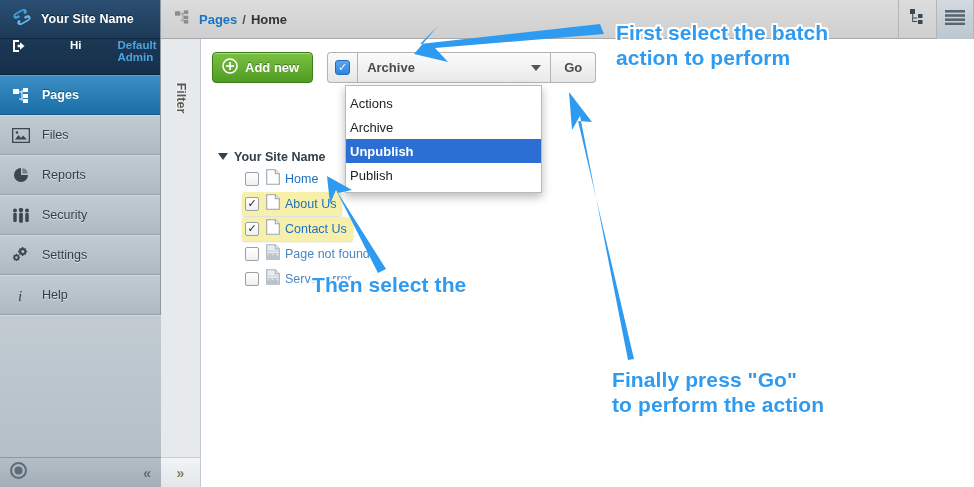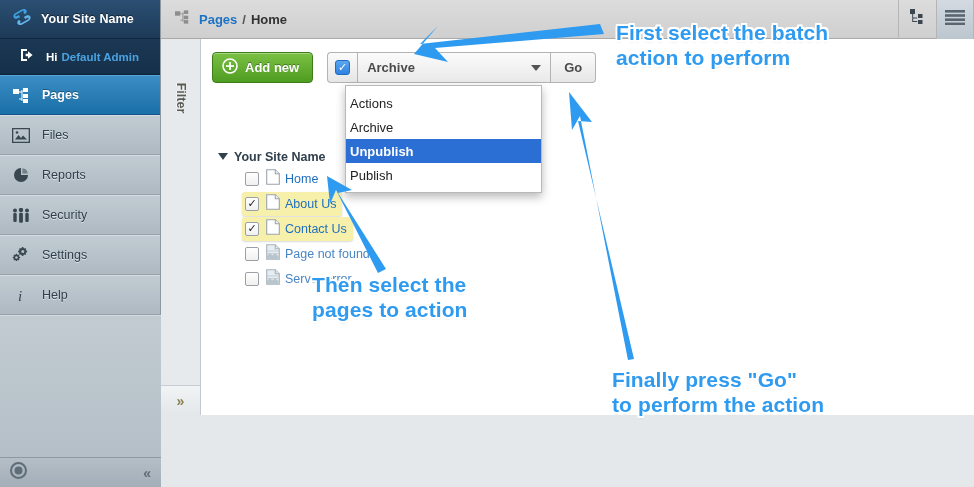--- a/index.html
+++ b/index.html
@@ -2,21 +2,21 @@
 <html><head>
 <meta charset="utf-8">
 <style>
   * { box-sizing: border-box; margin: 0; padding: 0; }
   html, body {
     width: 974px; height: 487px;
     font-family: "Liberation Sans", sans-serif;
     overflow: hidden;
     background: #e4e8eb;
   }
-  #app { position: relative; width: 974px; height: 415px; }
+  #app { position: relative; width: 974px; height: 487px; }
 
   
   #sidebar {
     position: absolute; left: 0; top: 0; width: 161px; height: 487px;
     background: #b6c0c8;
     border-right: 1px solid #8d98a1;
   }
   .sb-brand {
     height: 39px;
     background: linear-gradient(to bottom, #2b4f73 0%, #1d3a57 100%);
@@ -24,22 +24,23 @@
     border-bottom: 1px solid #10283f;
   }
   .sb-brand .brand-label {
     color: #ffffff; font-size: 12.5px; font-weight: bold;
     margin-left: 9px; letter-spacing: .1px;
     text-shadow: 0 -1px 0 rgba(0,0,0,.5);
   }
   .sb-user {
     height: 36px;
     background: linear-gradient(to bottom, #1b3854 0%, #15304a 100%);
-    display: flex; align-items: center; padding-left: 20px;
+    display: flex; align-items: flex-start; padding-left: 12px;
     border-bottom: 1px solid #0d2238;
+    gap: 32px;
   }
   .sb-user .hi { color: #ffffff; font-size: 11.5px; font-weight: bold; margin-left: 10px; }
   .sb-user .uname { color: #4aa3e0; font-size: 11.5px; font-weight: bold; margin-left: 4px; }
 
   .sb-item {
     height: 40px; display: flex; align-items: center; padding-left: 12px;
     background: linear-gradient(to bottom, #c2cbd2 0%, #aeb9c2 100%);
     border-bottom: 1px solid #96a1ab;
     border-top: 1px solid #d3dae0;
     color: #2e3b45;
@@ -491,20 +492,19 @@
       <path d="M628 360 L580 116 L572 130 L569 92 L592 122 L578 121 L634 359 Z"></path>
     </g>
   </svg>
 
   <div class="anno" id="anno-1">
     <div>First select the batch</div>
     <div>action to perform</div>
   </div>
   <div class="anno" id="anno-2">
     <div>Then select the</div>
-    <div>pages to action</div>
   </div>
   <div class="anno" id="anno-3">
     <div>Finally press "Go"</div>
     <div>to perform the action</div>
   </div>
 
 </div>
 
 </body></html>

